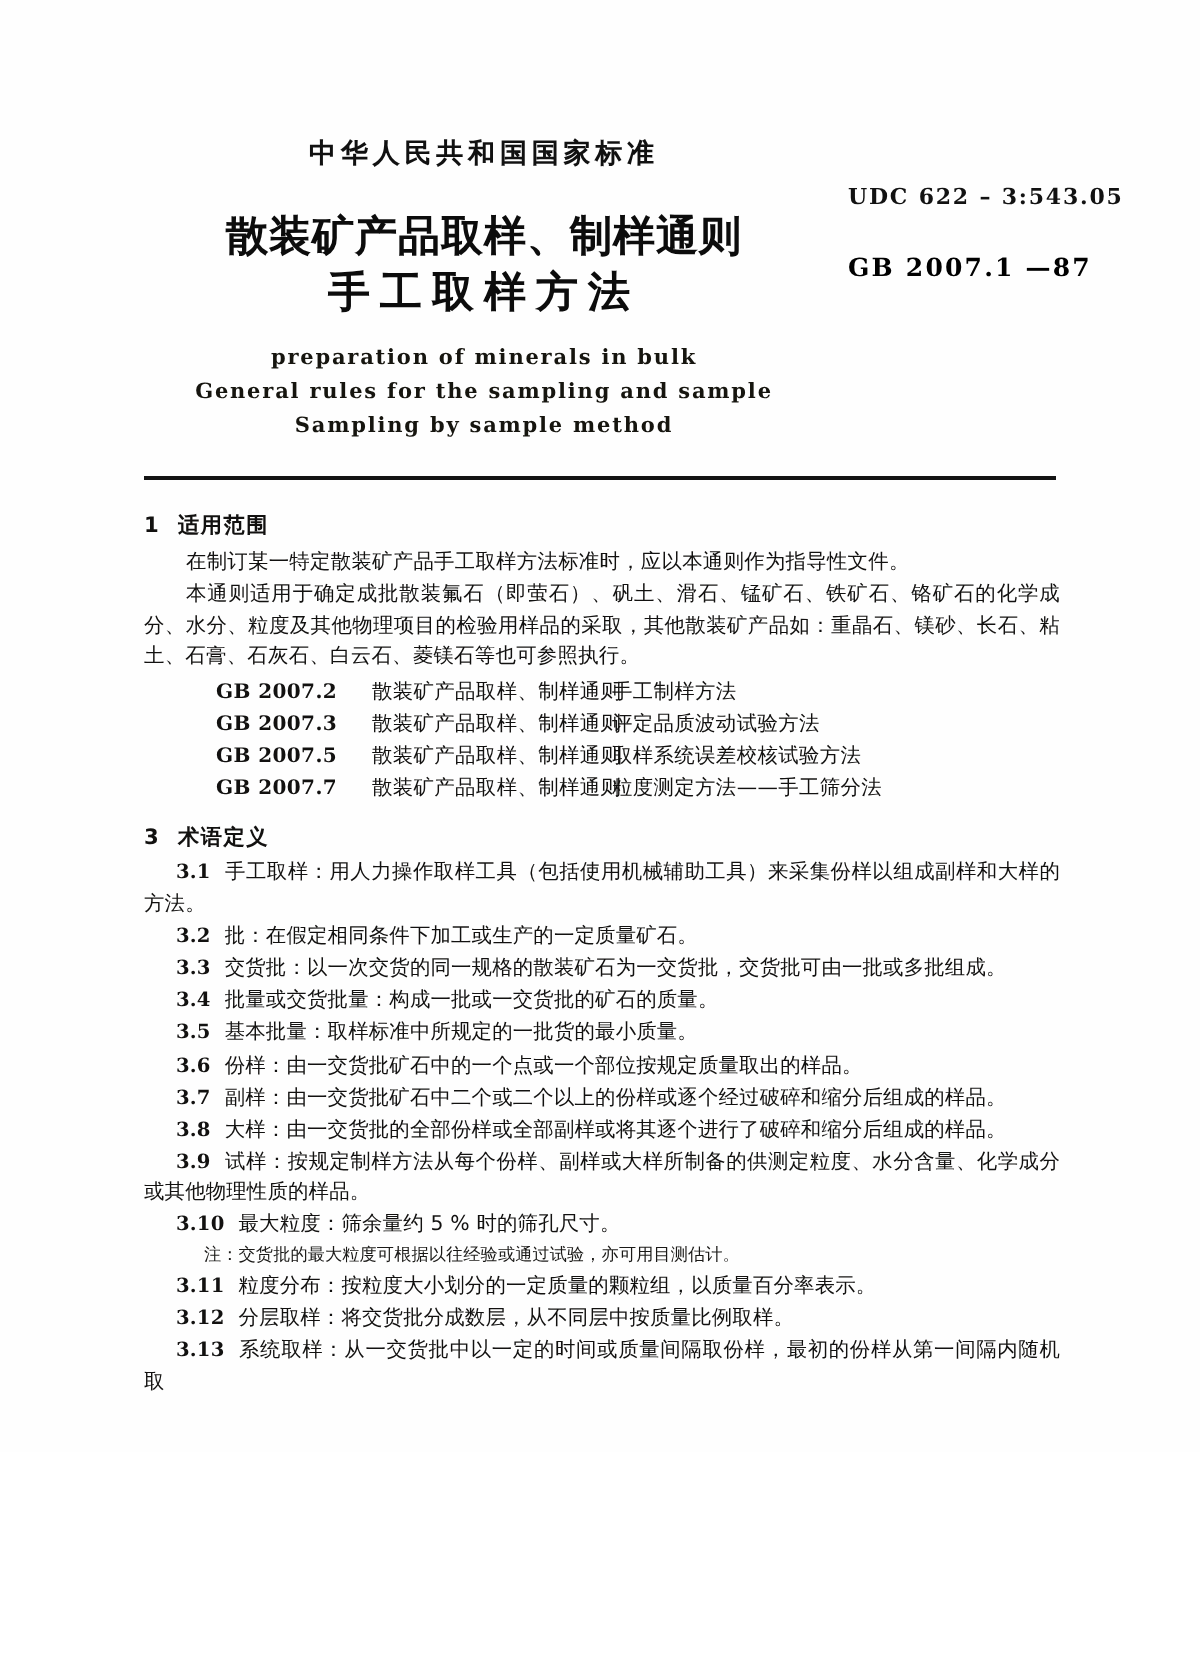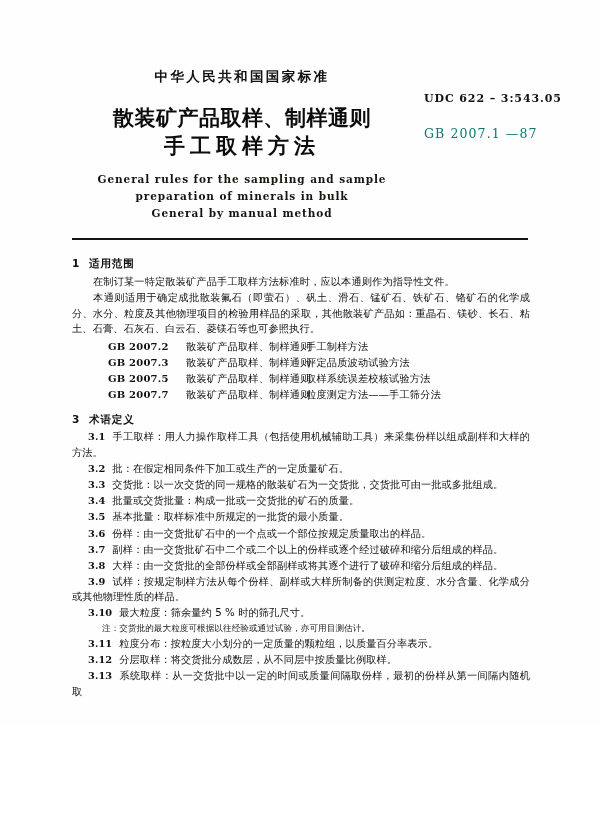--- a/index.html
+++ b/index.html
@@ -70,23 +70,23 @@
   }
   .code-udc {
     font-size: 11px;
     font-weight: bold;
     letter-spacing: 0.9px;
     color: #121212;
   }
   .code-gb {
     margin-top: 21px;
     font-size: 12.5px;
-    font-weight: normal;
+    font-weight: bold;
     letter-spacing: 1.1px;
-    color: #0f766e;
+    color: #000000;
   }
   .code-old {
     margin-top: 19px;
     font-size: 9.5px;
     font-weight: bold;
     letter-spacing: 0.4px;
     color: #1a1a1a;
   }
   .code-old .small {
     font-size: 8px;
@@ -222,23 +222,23 @@
 
 <div class="page">
 
   <div class="masthead">
     <div class="nat-line">中华人民共和国国家标准</div>
     <div class="title-cn">
       <span class="l1">散装矿产品取样、制样通则</span>
       <span class="l2">手工取样方法</span>
     </div>
     <div class="title-en">
+      <div>preparation of minerals in bulk</div>
       <div>General rules for the sampling and sample</div>
-      <div>preparation of minerals in bulk</div>
-      <div>General by manual method</div>
+      <div>Sampling by sample method</div>
     </div>
   </div>
 
   <div class="codes">
     <div class="code-udc">UDC 622 – 3:543.05</div>
     <div class="code-gb">GB 2007.1 —87</div>
   </div>
 
   <div class="rule-top"></div>
 

